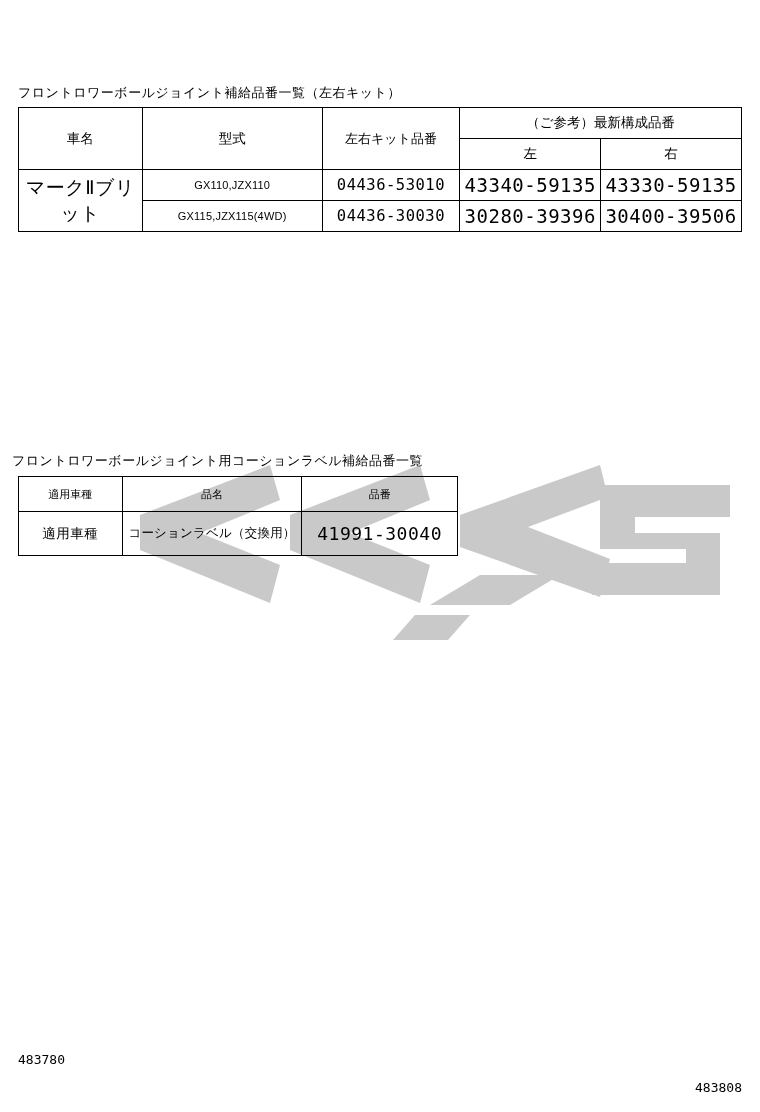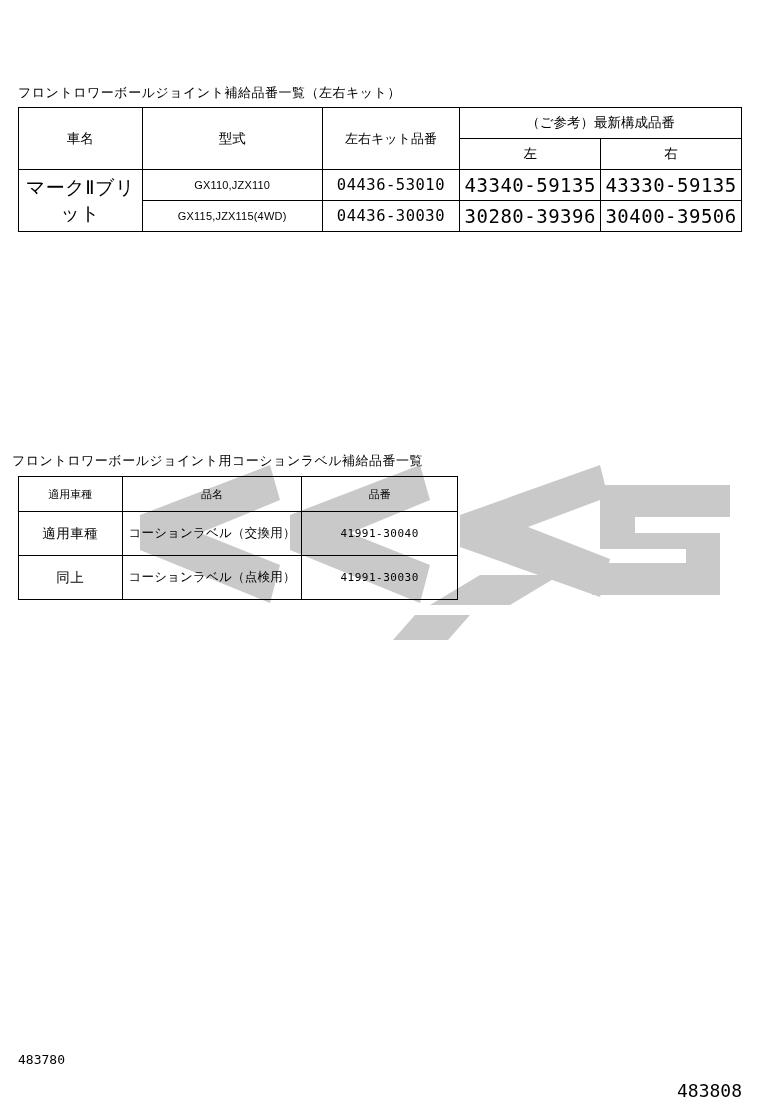--- a/index.html
+++ b/index.html
@@ -130,39 +130,39 @@
   }
   .col-apply { width: 104px; }
   .col-name  { width: 180px; }
   .col-no    { width: 156px; }
 
   .t2-head { font-size: 11px; }
   .cell-apply { font-size: 13.5px; letter-spacing: 0.5px; }
   .cell-name  { font-size: 12.5px; letter-spacing: 0.2px; margin-left: 28px; }
   .cell-no {
     font-family: "DejaVu Sans Mono", monospace;
-    font-size: 11px;
+    font-size: 18px;
     font-weight: bold;
     letter-spacing: 0.5px;
   }
 
   
   .footer-left {
     position: absolute;
     left: 18px;
     top: 1052px;
     font-family: "DejaVu Sans Mono", monospace;
     font-size: 13px;
   }
   .footer-right {
     position: absolute;
     right: 18px;
     top: 1080px;
     font-family: "DejaVu Sans Mono", monospace;
-    font-size: 18px;
+    font-size: 13px;
   }
 </style>
 </head>
 <body>
 
 <div class="page">
 
   <svg class="watermark" viewBox="0 0 620 190" xmlns="http://www.w3.org/2000/svg">
     <g fill="#c9c9c9">
       <path d="M10 60 L140 10 L150 45 L70 78 L150 110 L140 148 L10 95 Z"></path>
@@ -231,25 +231,20 @@
           <td class="t2-head">品名</td>
           <td class="t2-head">品番</td>
         </tr>
       </thead>
       <tbody>
         <tr>
           <td class="cell-apply">適用車種</td>
           <td class="cell-name">コーションラベル（交換用）</td>
           <td class="cell-no">41991-30040</td>
         </tr>
-        <tr>
-          <td class="cell-apply">同上</td>
-          <td class="cell-name">コーションラベル（点検用）</td>
-          <td class="cell-no">41991-30030</td>
-        </tr>
       </tbody>
     </table>
 
     <div class="footer-left">483780</div>
     <div class="footer-right">483808</div>
 
   </div>
 </div>
 
 </body></html>

